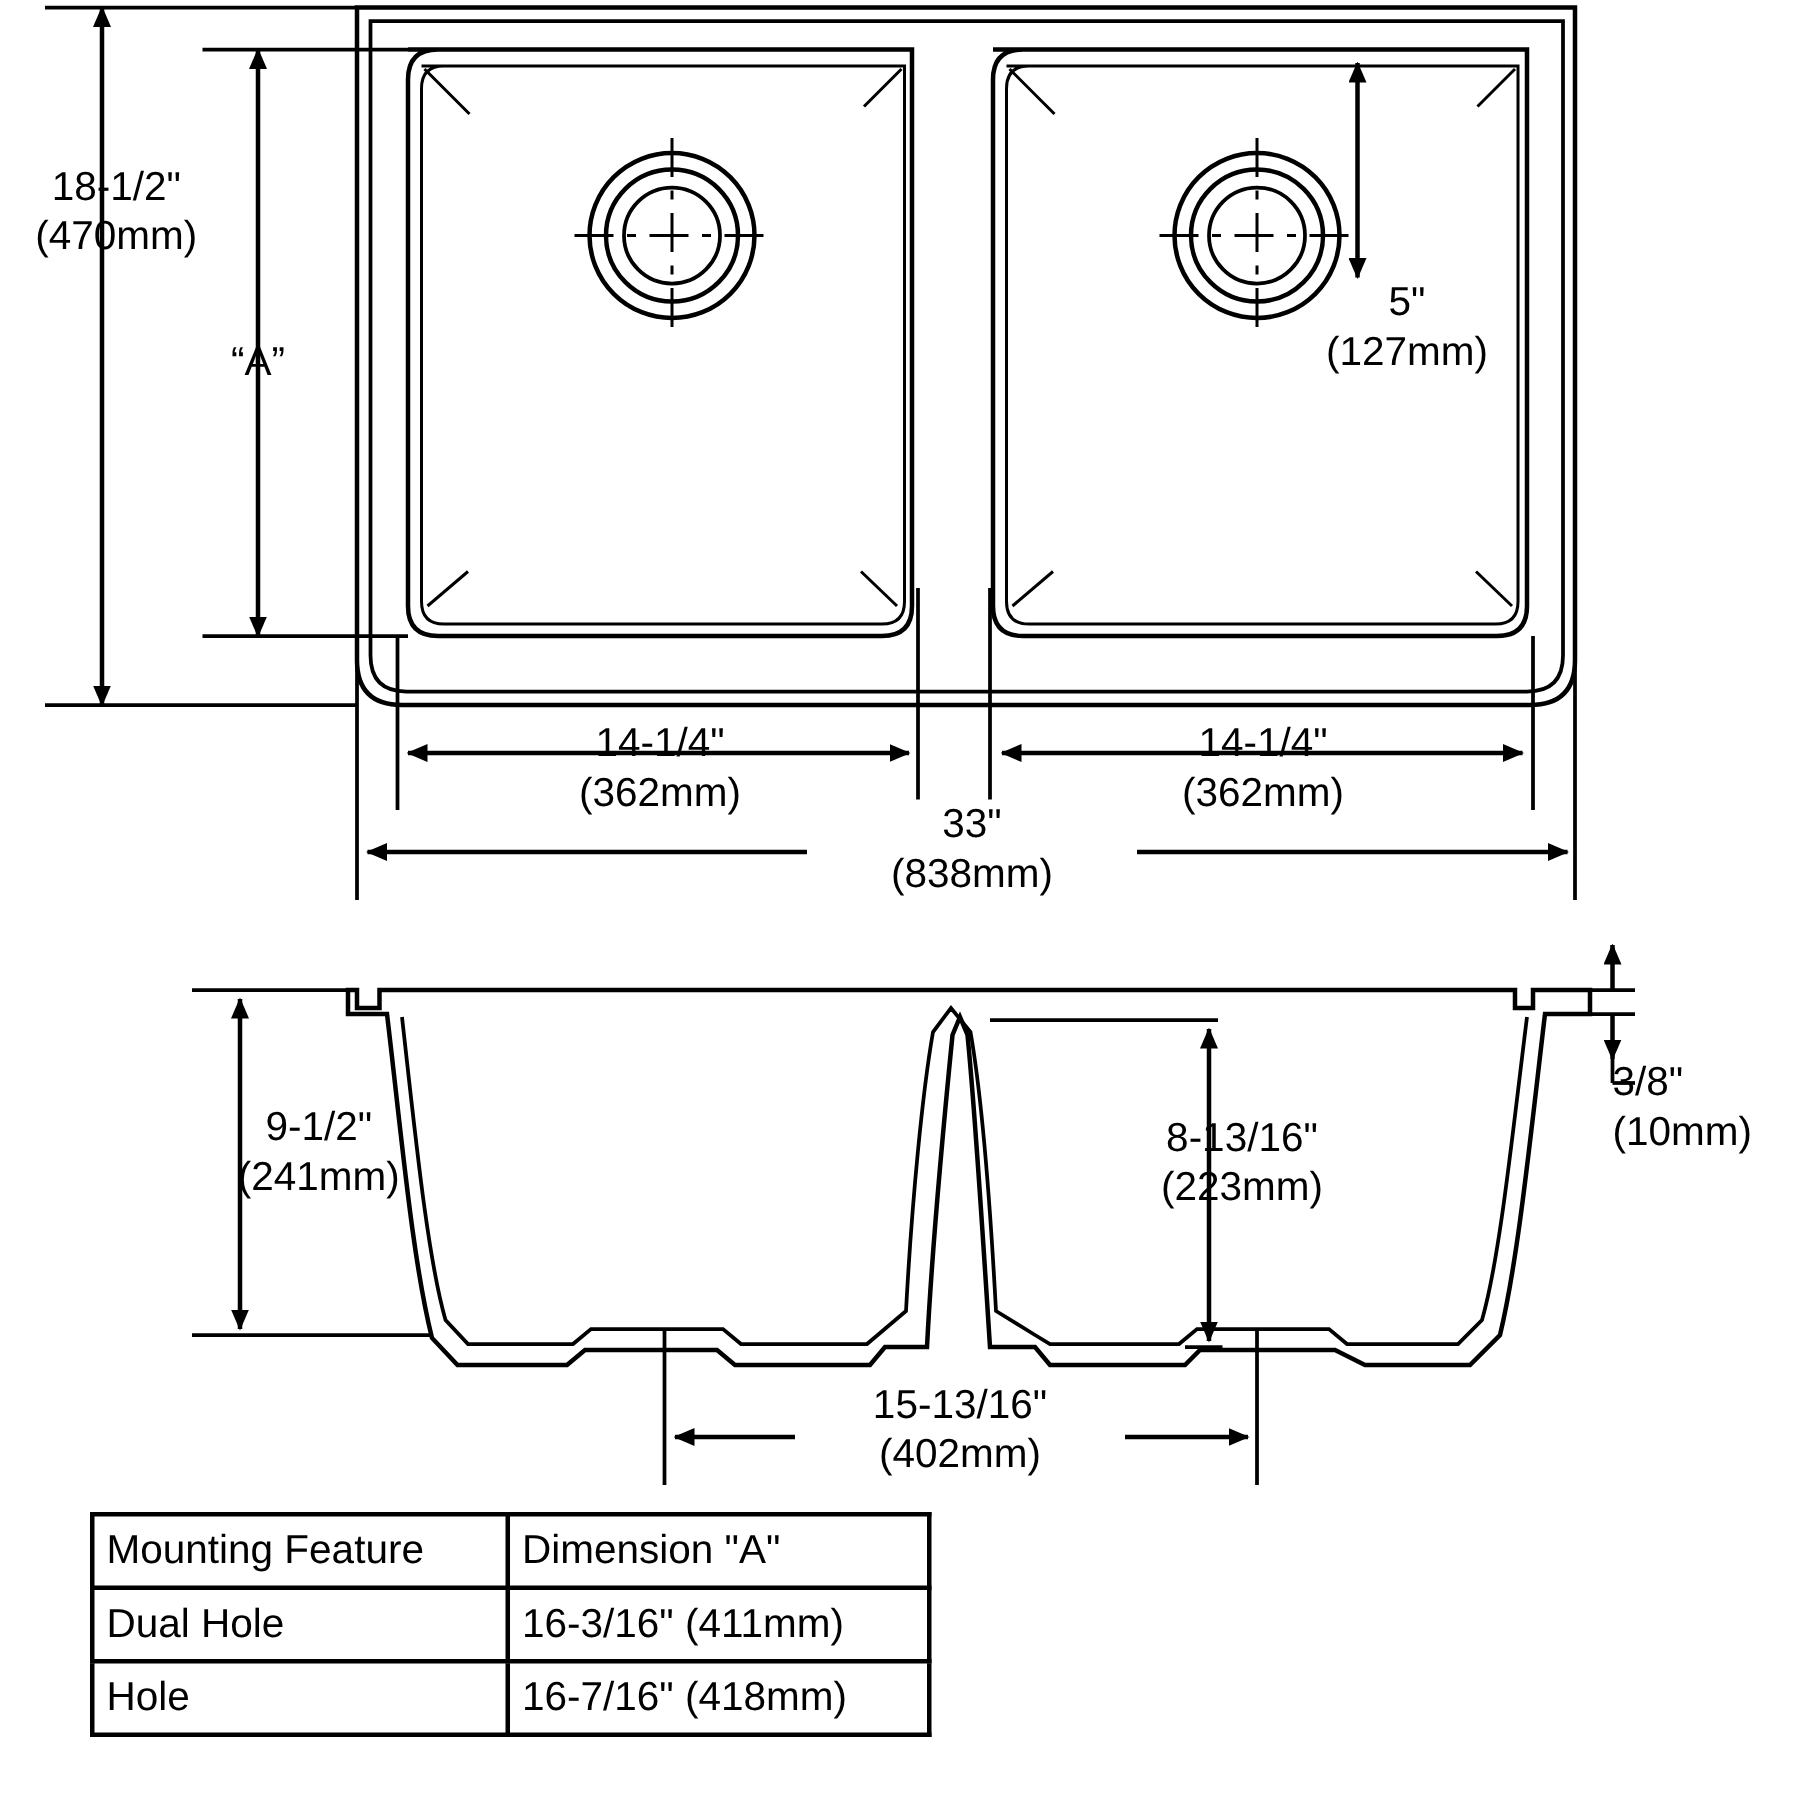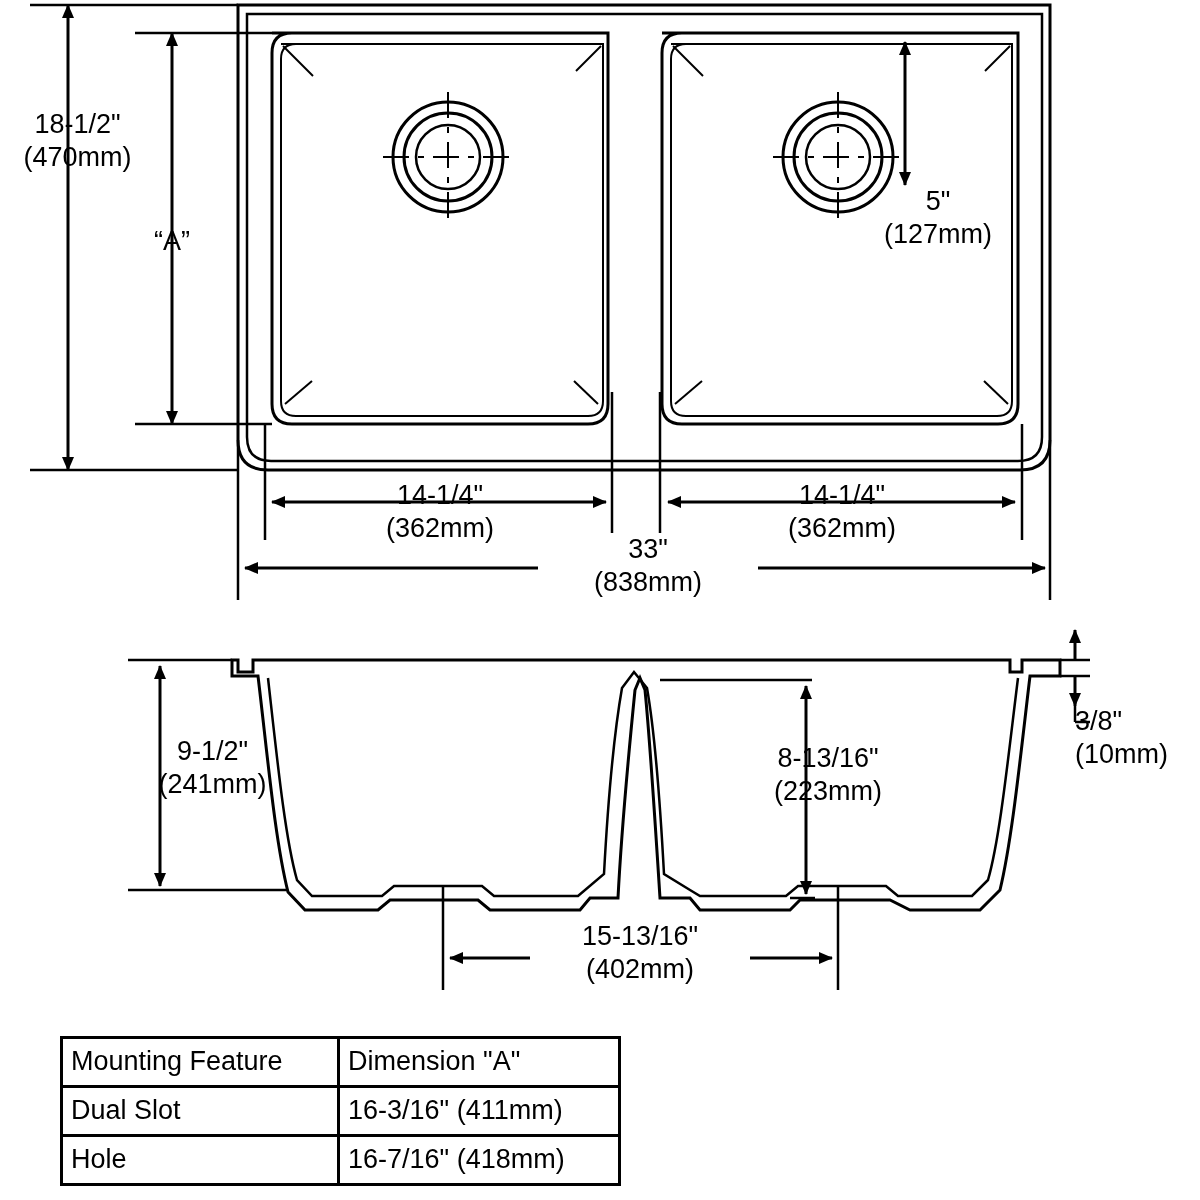--- a/index.html
+++ b/index.html
@@ -35,21 +35,21 @@
     white-space: pre;
     color: #000;
   }
   .lbl.two {
     line-height: 33px;
   }
   
   .spec-table {
     position: absolute;
     left: 60px;
-    top: 1036px;
+    top: 1008px;
     border-collapse: collapse;
     font-size: 27px;
   }
   .spec-table td {
     border: 3px solid #000;
     padding: 4px 8px 6px 8px;
     font-weight: normal;
     white-space: nowrap;
     height: 36px;
     vertical-align: middle;
@@ -200,21 +200,21 @@
   <div class="lbl two" style="left:530px; top:920px; width:220px; background:#fff;">15-13/16"
 (402mm)</div>
 
   <table class="spec-table">
     <tbody>
         <tr>
       <td class="c0">Mounting Feature</td>
       <td class="c1">Dimension "A"</td>
     </tr>
     <tr>
-      <td class="c0">Dual Slot</td>
+      <td class="c0">Dual Hole</td>
       <td class="c1">16-3/16" (411mm)</td>
     </tr>
     <tr>
       <td class="c0">Hole</td>
       <td class="c1">16-7/16" (418mm)</td>
     </tr>
   </tbody>
     </table>
 
 </div>

